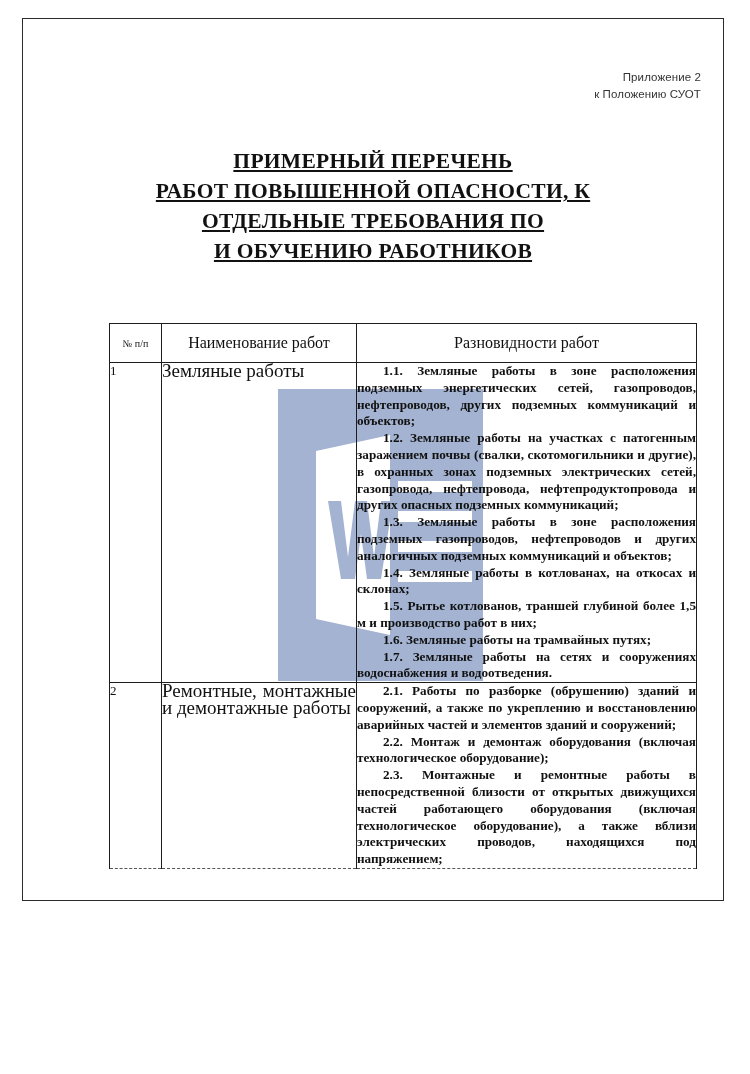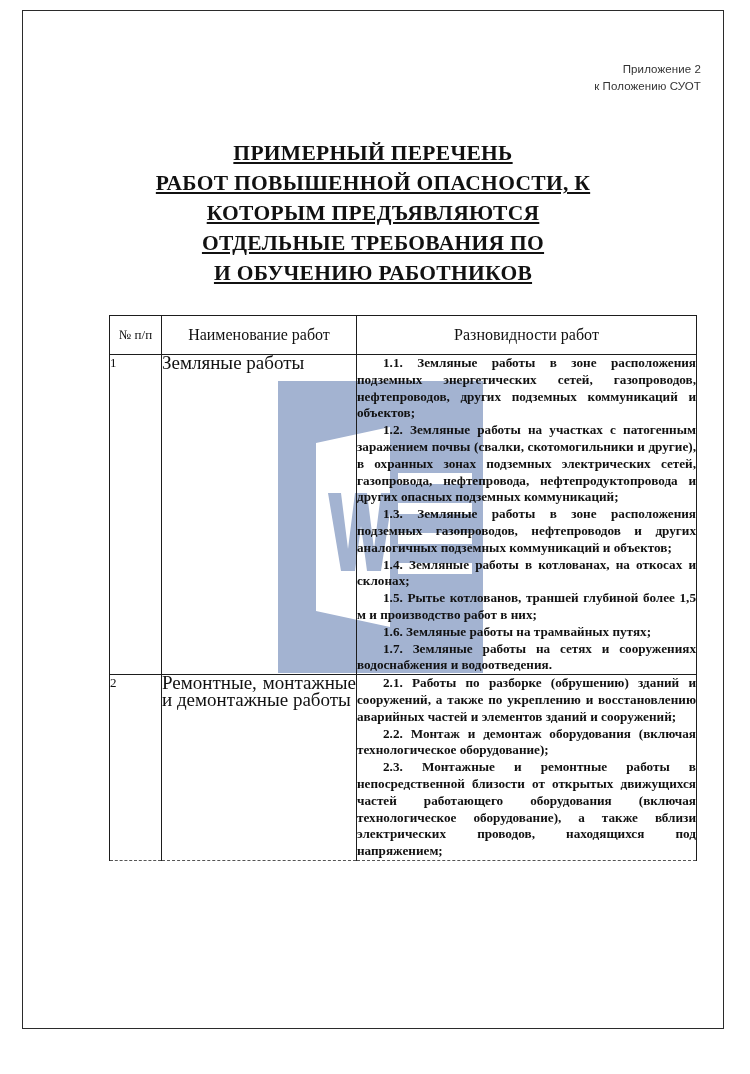--- a/index.html
+++ b/index.html
@@ -12,23 +12,23 @@
     background: #ffffff;
     font-family: "Liberation Serif", "DejaVu Serif", serif;
     overflow: hidden;
     position: relative;
   }
 
   
   #page-sheet {
     position: absolute;
     left: 22px;
-    top: 10px;
+    top: 18px;
     width: 702px;
-    height: 1019px;
+    height: 883px;
     border: 1.5px solid #2b2b2b;
     background: #ffffff;
     box-sizing: border-box;
     overflow: hidden;
   }
 
   
   #appendix-header {
     position: absolute;
     right: 22px;
@@ -92,21 +92,21 @@
   }
   #works-table thead th {
     height: 38px;
     text-align: center;
     vertical-align: middle;
     font-weight: normal;
     font-size: 16px;
     color: #111111;
     padding: 0 4px;
   }
-  #works-table thead th.th-num { font-size: 13px; }
+  #works-table thead th.th-num { font-size: 10px; }
 
   td.cell-num {
     font-size: 13px;
     color: #111111;
     padding: 7px 0 10px 7px;
   }
   td.cell-name {
     font-size: 19px;
     color: #111111;
     padding: 7px 7px 10px 8px;
@@ -137,21 +137,20 @@
 <div id="page-sheet">
 
   <div id="appendix-header">
     <div>Приложение 2</div>
     <div>к Положению СУОТ</div>
   </div>
 
   <h1 id="doc-title">
     <span class="tline">ПРИМЕРНЫЙ ПЕРЕЧЕНЬ</span>
     <span class="tline">РАБОТ ПОВЫШЕННОЙ ОПАСНОСТИ, К</span>
-    <span class="tline">КОТОРЫМ ПРЕДЪЯВЛЯЮТСЯ</span>
     <span class="tline">ОТДЕЛЬНЫЕ ТРЕБОВАНИЯ ПО</span>
     <span class="tline">И ОБУЧЕНИЮ РАБОТНИКОВ</span>
   </h1>
 
   <svg id="watermark" viewBox="0 0 205 292">
     <rect x="0" y="0" width="205" height="292" fill="#a3b3d1"></rect>
     <path d="M 38 62 L 112 46 L 112 246 L 38 230 Z" fill="#ffffff"></path>
     <path d="M 50 112 L 63 112 L 70 168 L 77 112 L 89 112 L 96 168 L 103 112 L 115 112
              L 103 190 L 89 190 L 83 145 L 77 190 L 63 190 Z" fill="#a3b3d1"></path>
     <rect x="120" y="92" width="74" height="11" fill="#ffffff"></rect>

